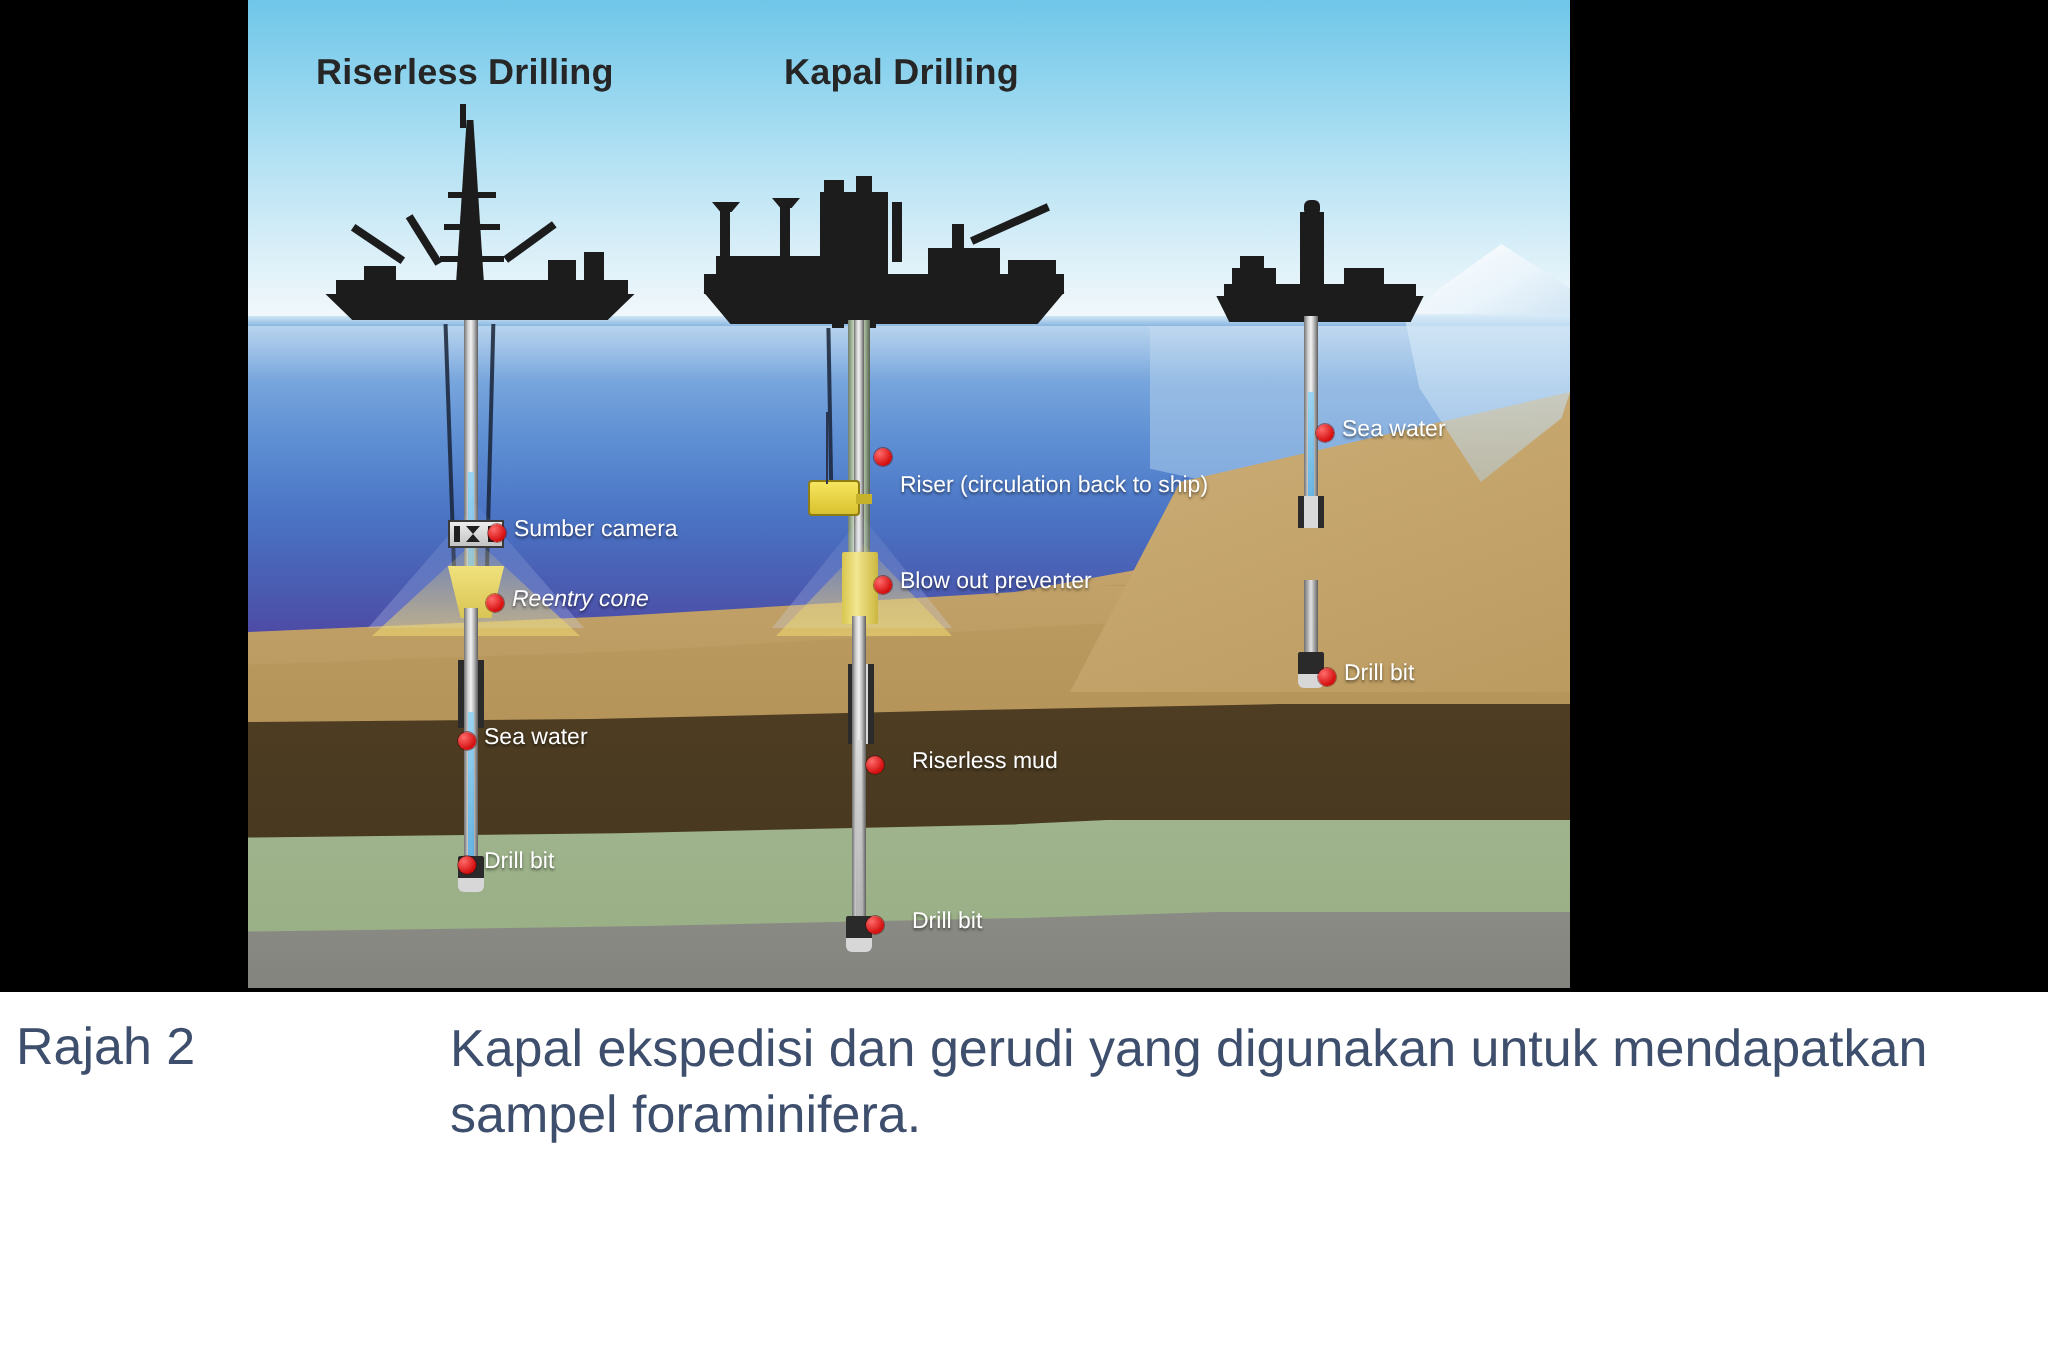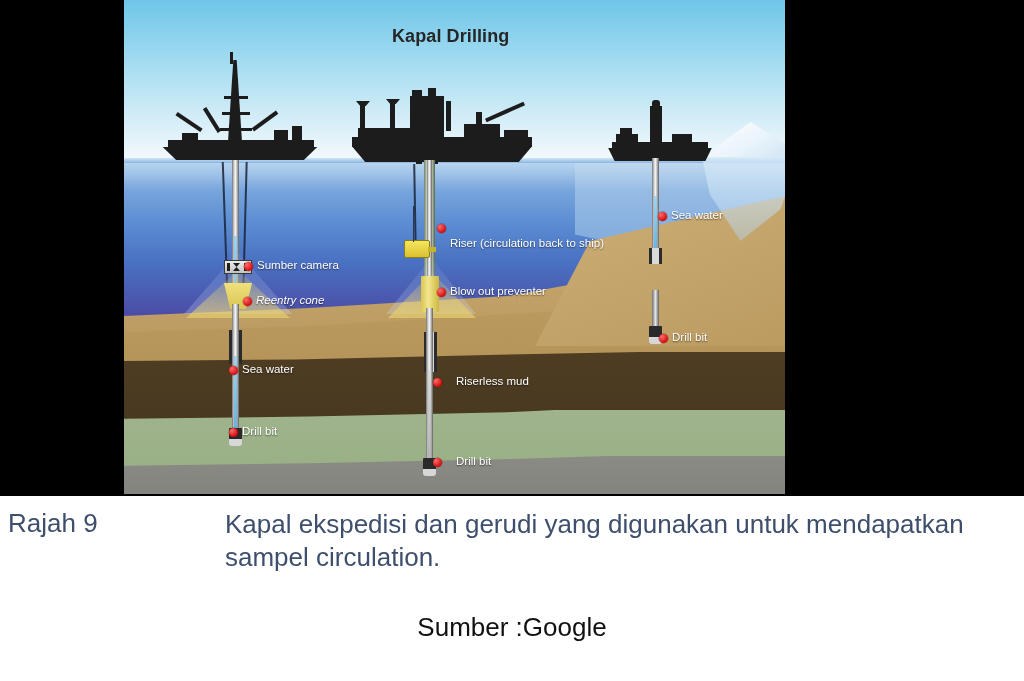--- a/index.html
+++ b/index.html
@@ -241,20 +241,21 @@
     <div class="strata">
       <div class="layer layer-tan"></div>
       <div class="layer layer-tan2"></div>
       <div class="seam"></div>
       <div class="layer layer-brown"></div>
       <div class="layer layer-green"></div>
       <div class="layer layer-gray"></div>
       <div class="shelf-wedge"></div>
     </div>
 
+    <div class="col-title" id="t0">Riserless Drilling</div>
     <div class="col-title" id="t1">Kapal Drilling</div>
 
     <div class="vessel">
 
       <div class="hull" style="left:32px; top:147px; width:168px; height:13px;
            clip-path:polygon(4% 0,96% 0,88% 100%,12% 100%);"></div>
       <div class="hull" style="left:44px; top:140px; width:146px; height:8px;"></div>
 
       <div class="hull" style="left:58px; top:133px; width:16px; height:8px;"></div>
       <div class="hull" style="left:150px; top:130px; width:14px; height:11px;"></div>
@@ -387,19 +388,18 @@
 
     <div class="dot" style="left:534px; top:212px;"></div>
     <div class="cap" style="left:547px; top:209px;">Sea water</div>
 
     <div class="dot" style="left:535px; top:334px;"></div>
     <div class="cap" style="left:548px; top:331px;">Drill bit</div>
 
   </div>
 
   <div class="caption-wrap">
-    <div class="cap-label">Rajah 9</div>
-    <div class="cap-text">Kapal ekspedisi dan gerudi yang digunakan untuk mendapatkan sampel circulation.</div>
+    <div class="cap-label">Rajah 2</div>
+    <div class="cap-text">Kapal ekspedisi dan gerudi yang digunakan untuk mendapatkan sampel foraminifera.</div>
   </div>
 
-  <div class="source">Sumber :Google</div>
 
 </div>
 
 </body></html>

